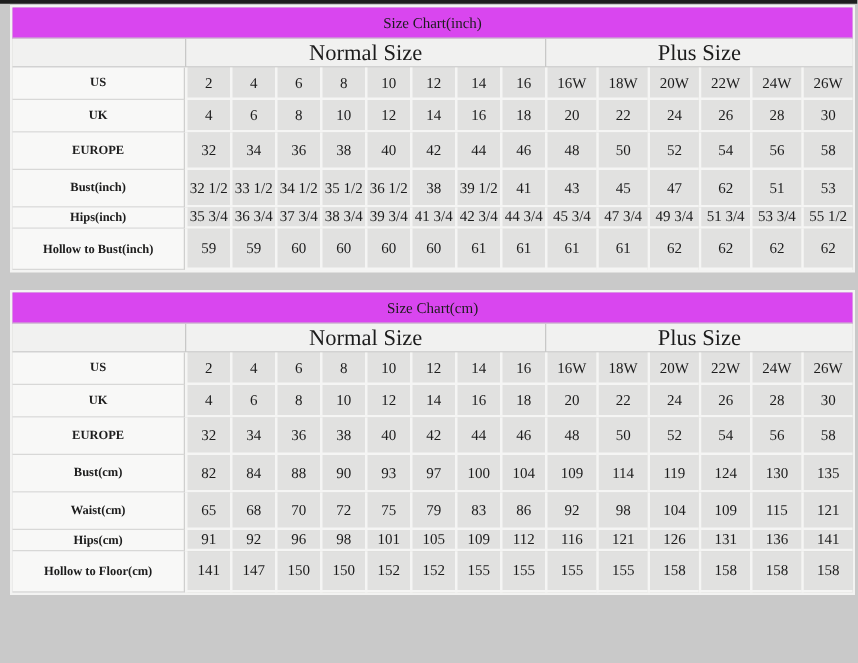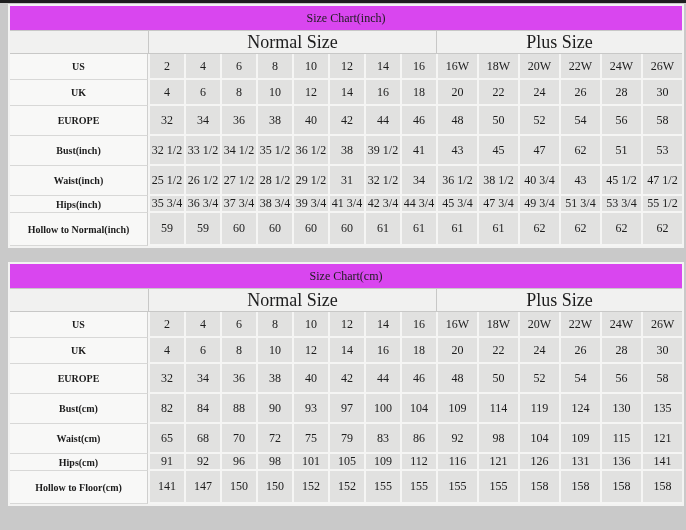--- a/index.html
+++ b/index.html
@@ -147,56 +147,39 @@
             <td class="value-cell">38</td>
             <td class="value-cell">39 1/2</td>
             <td class="value-cell">41</td>
             <td class="value-cell">43</td>
             <td class="value-cell">45</td>
             <td class="value-cell">47</td>
             <td class="value-cell">62</td>
             <td class="value-cell">51</td>
             <td class="value-cell">53</td>
           </tr>
-          <tr class="size-row-4">
-            <td class="label-cell">Waist(inch)</td>
-            <td class="value-cell">25 1/2</td>
-            <td class="value-cell">26 1/2</td>
-            <td class="value-cell">27 1/2</td>
-            <td class="value-cell">28 1/2</td>
-            <td class="value-cell">29 1/2</td>
-            <td class="value-cell">31</td>
-            <td class="value-cell">32 1/2</td>
-            <td class="value-cell">34</td>
-            <td class="value-cell">36 1/2</td>
-            <td class="value-cell">38 1/2</td>
-            <td class="value-cell">40 3/4</td>
-            <td class="value-cell">43</td>
-            <td class="value-cell">45 1/2</td>
-            <td class="value-cell">47 1/2</td>
-          </tr>
           <tr class="size-row-5">
             <td class="label-cell">Hips(inch)</td>
             <td class="value-cell">35 3/4</td>
             <td class="value-cell">36 3/4</td>
             <td class="value-cell">37 3/4</td>
             <td class="value-cell">38 3/4</td>
             <td class="value-cell">39 3/4</td>
             <td class="value-cell">41 3/4</td>
             <td class="value-cell">42 3/4</td>
             <td class="value-cell">44 3/4</td>
             <td class="value-cell">45 3/4</td>
             <td class="value-cell">47 3/4</td>
             <td class="value-cell">49 3/4</td>
             <td class="value-cell">51 3/4</td>
             <td class="value-cell">53 3/4</td>
             <td class="value-cell">55 1/2</td>
           </tr>
           <tr class="size-row-6">
-            <td class="label-cell">Hollow to Normal(inch)</td>
+            <td class="label-cell">Hollow to Bust(inch)</td>
             <td class="value-cell">59</td>
             <td class="value-cell">59</td>
             <td class="value-cell">60</td>
             <td class="value-cell">60</td>
             <td class="value-cell">60</td>
             <td class="value-cell">60</td>
             <td class="value-cell">61</td>
             <td class="value-cell">61</td>
             <td class="value-cell">61</td>
             <td class="value-cell">61</td>

